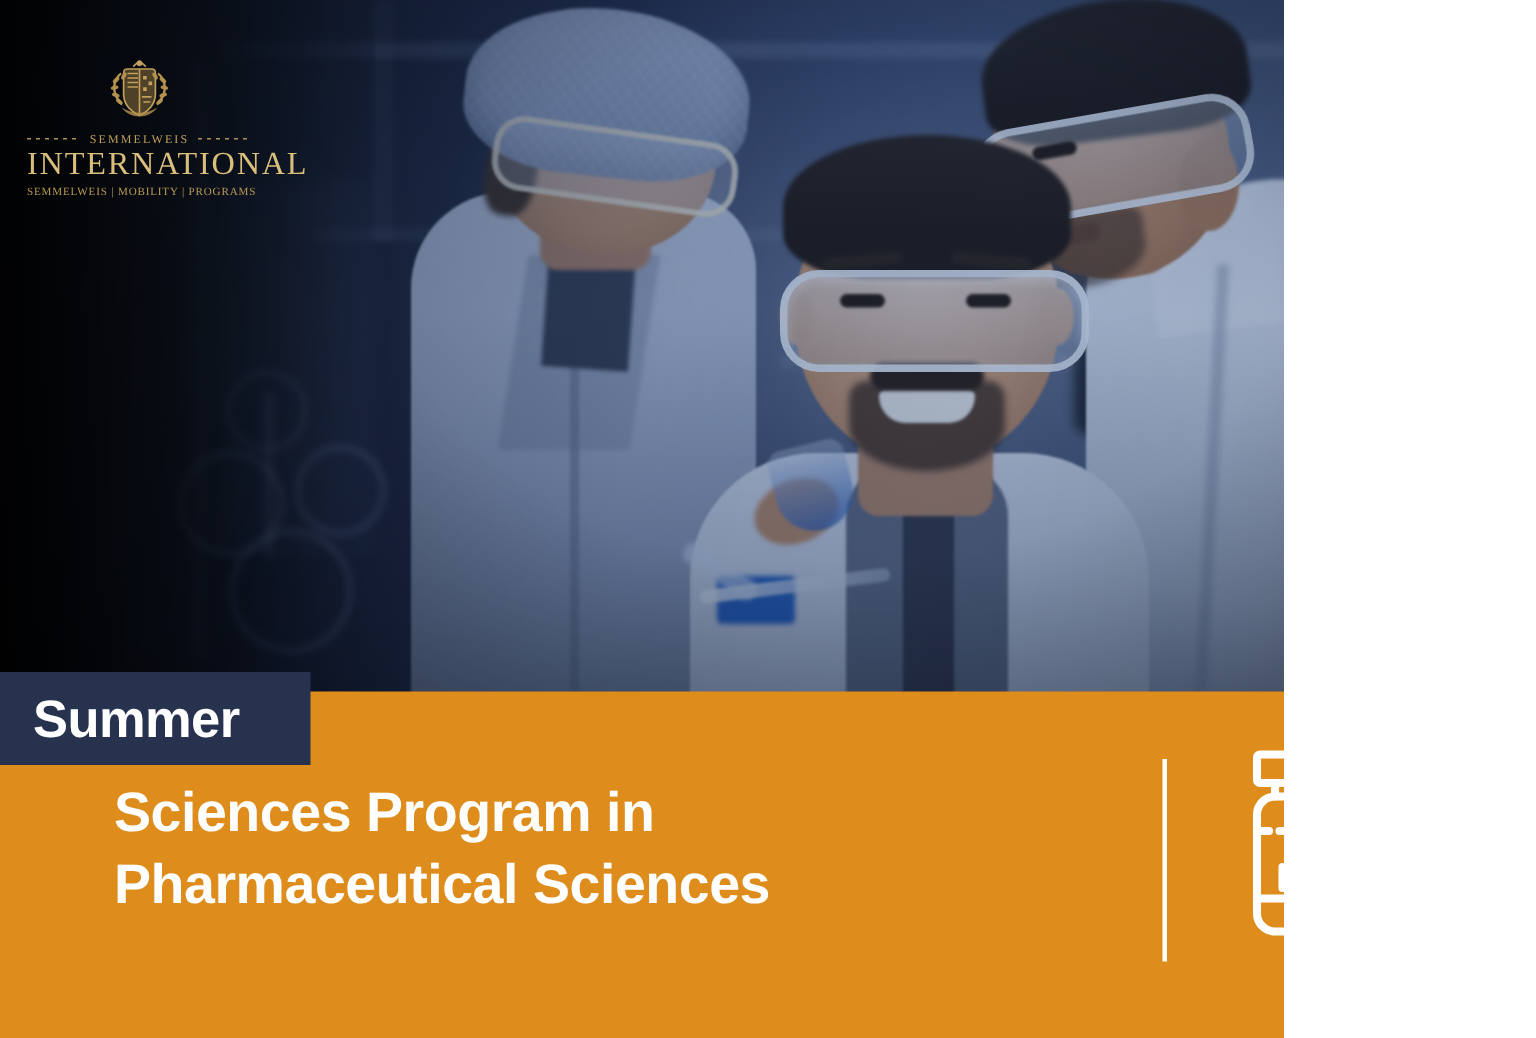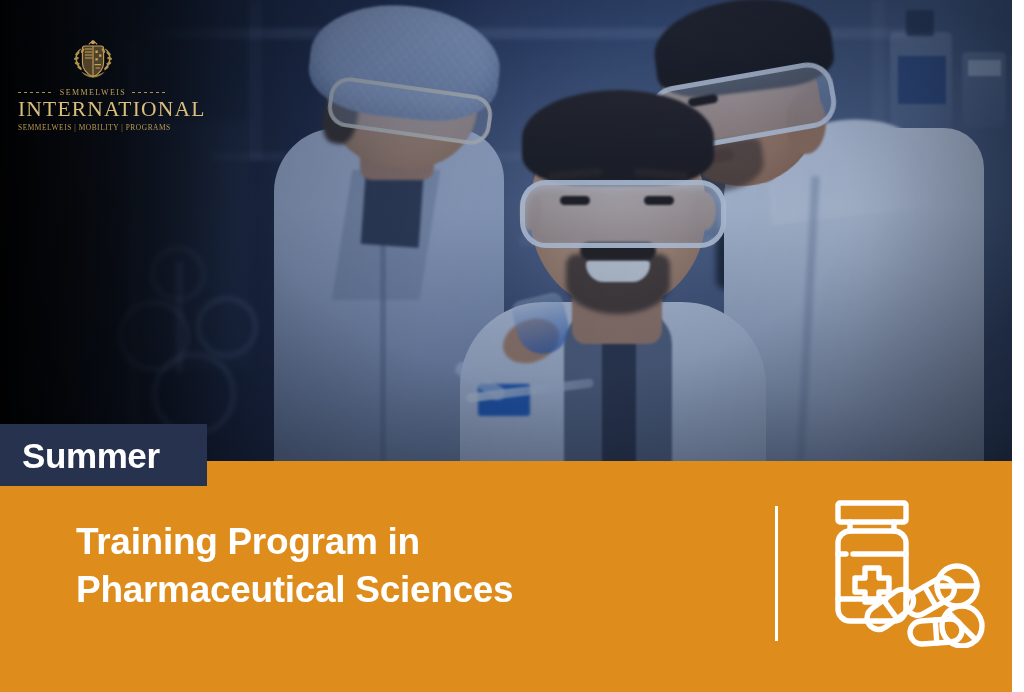--- a/index.html
+++ b/index.html
@@ -6,21 +6,21 @@
     margin: 0;
     padding: 0;
     background: #ffffff;
   }
   body {
     font-family: "Liberation Sans", sans-serif;
   }
 
   .banner {
     position: relative;
-    width: 1012px;
+    width: 856px;
     height: 692px;
     overflow: hidden;
     background: #701a75;
   }
 
   
   .photo {
     position: absolute;
     left: 0; top: 0;
     width: 1024px;
@@ -404,21 +404,21 @@
     font-size:7.4px; letter-spacing:0.55px; color:#bb9a55;
     margin-top:2px; white-space:nowrap;
   }
 
   
   .orange-band{
     position:absolute; left:0; top:461px; width:1024px; height:231px;
     background:#DE8C1C;
   }
   .summer-badge{
-    position:absolute; left:0; top:424px; width:207px; height:62px;
+    position:absolute; left:0; top:448px; width:207px; height:62px;
     background:#27324F;
     display:flex; align-items:center;
     z-index: 25;
   }
   .summer-label{
     color:#ffffff; font-size:35px; font-weight:bold;
     letter-spacing:-0.4px; padding-left:22px;
     line-height:1;
   }
   .headline{
@@ -586,21 +586,21 @@
     <div class="logo-foot">SEMMELWEIS | MOBILITY | PROGRAMS</div>
   </div>
 
   <div class="orange-band"></div>
 
   <div class="summer-badge">
     <span class="summer-label">Summer</span>
   </div>
 
   <div class="headline">
-    <span class="headline-line">Training Program in</span>
+    <span class="headline-line">Sciences Program in</span>
     <span class="headline-line">Pharmaceutical Sciences</span>
   </div>
 
   <div class="divider"></div>
 
   <svg class="pill-icon" width="180" height="150" viewBox="0 0 180 150">
     <g fill="none" stroke="#ffffff" stroke-width="5.4" stroke-linecap="round" stroke-linejoin="round">
 
       <rect x="26" y="5" width="68" height="19" rx="2"></rect>
       <path d="M38 24v9M82 24v9"></path>

